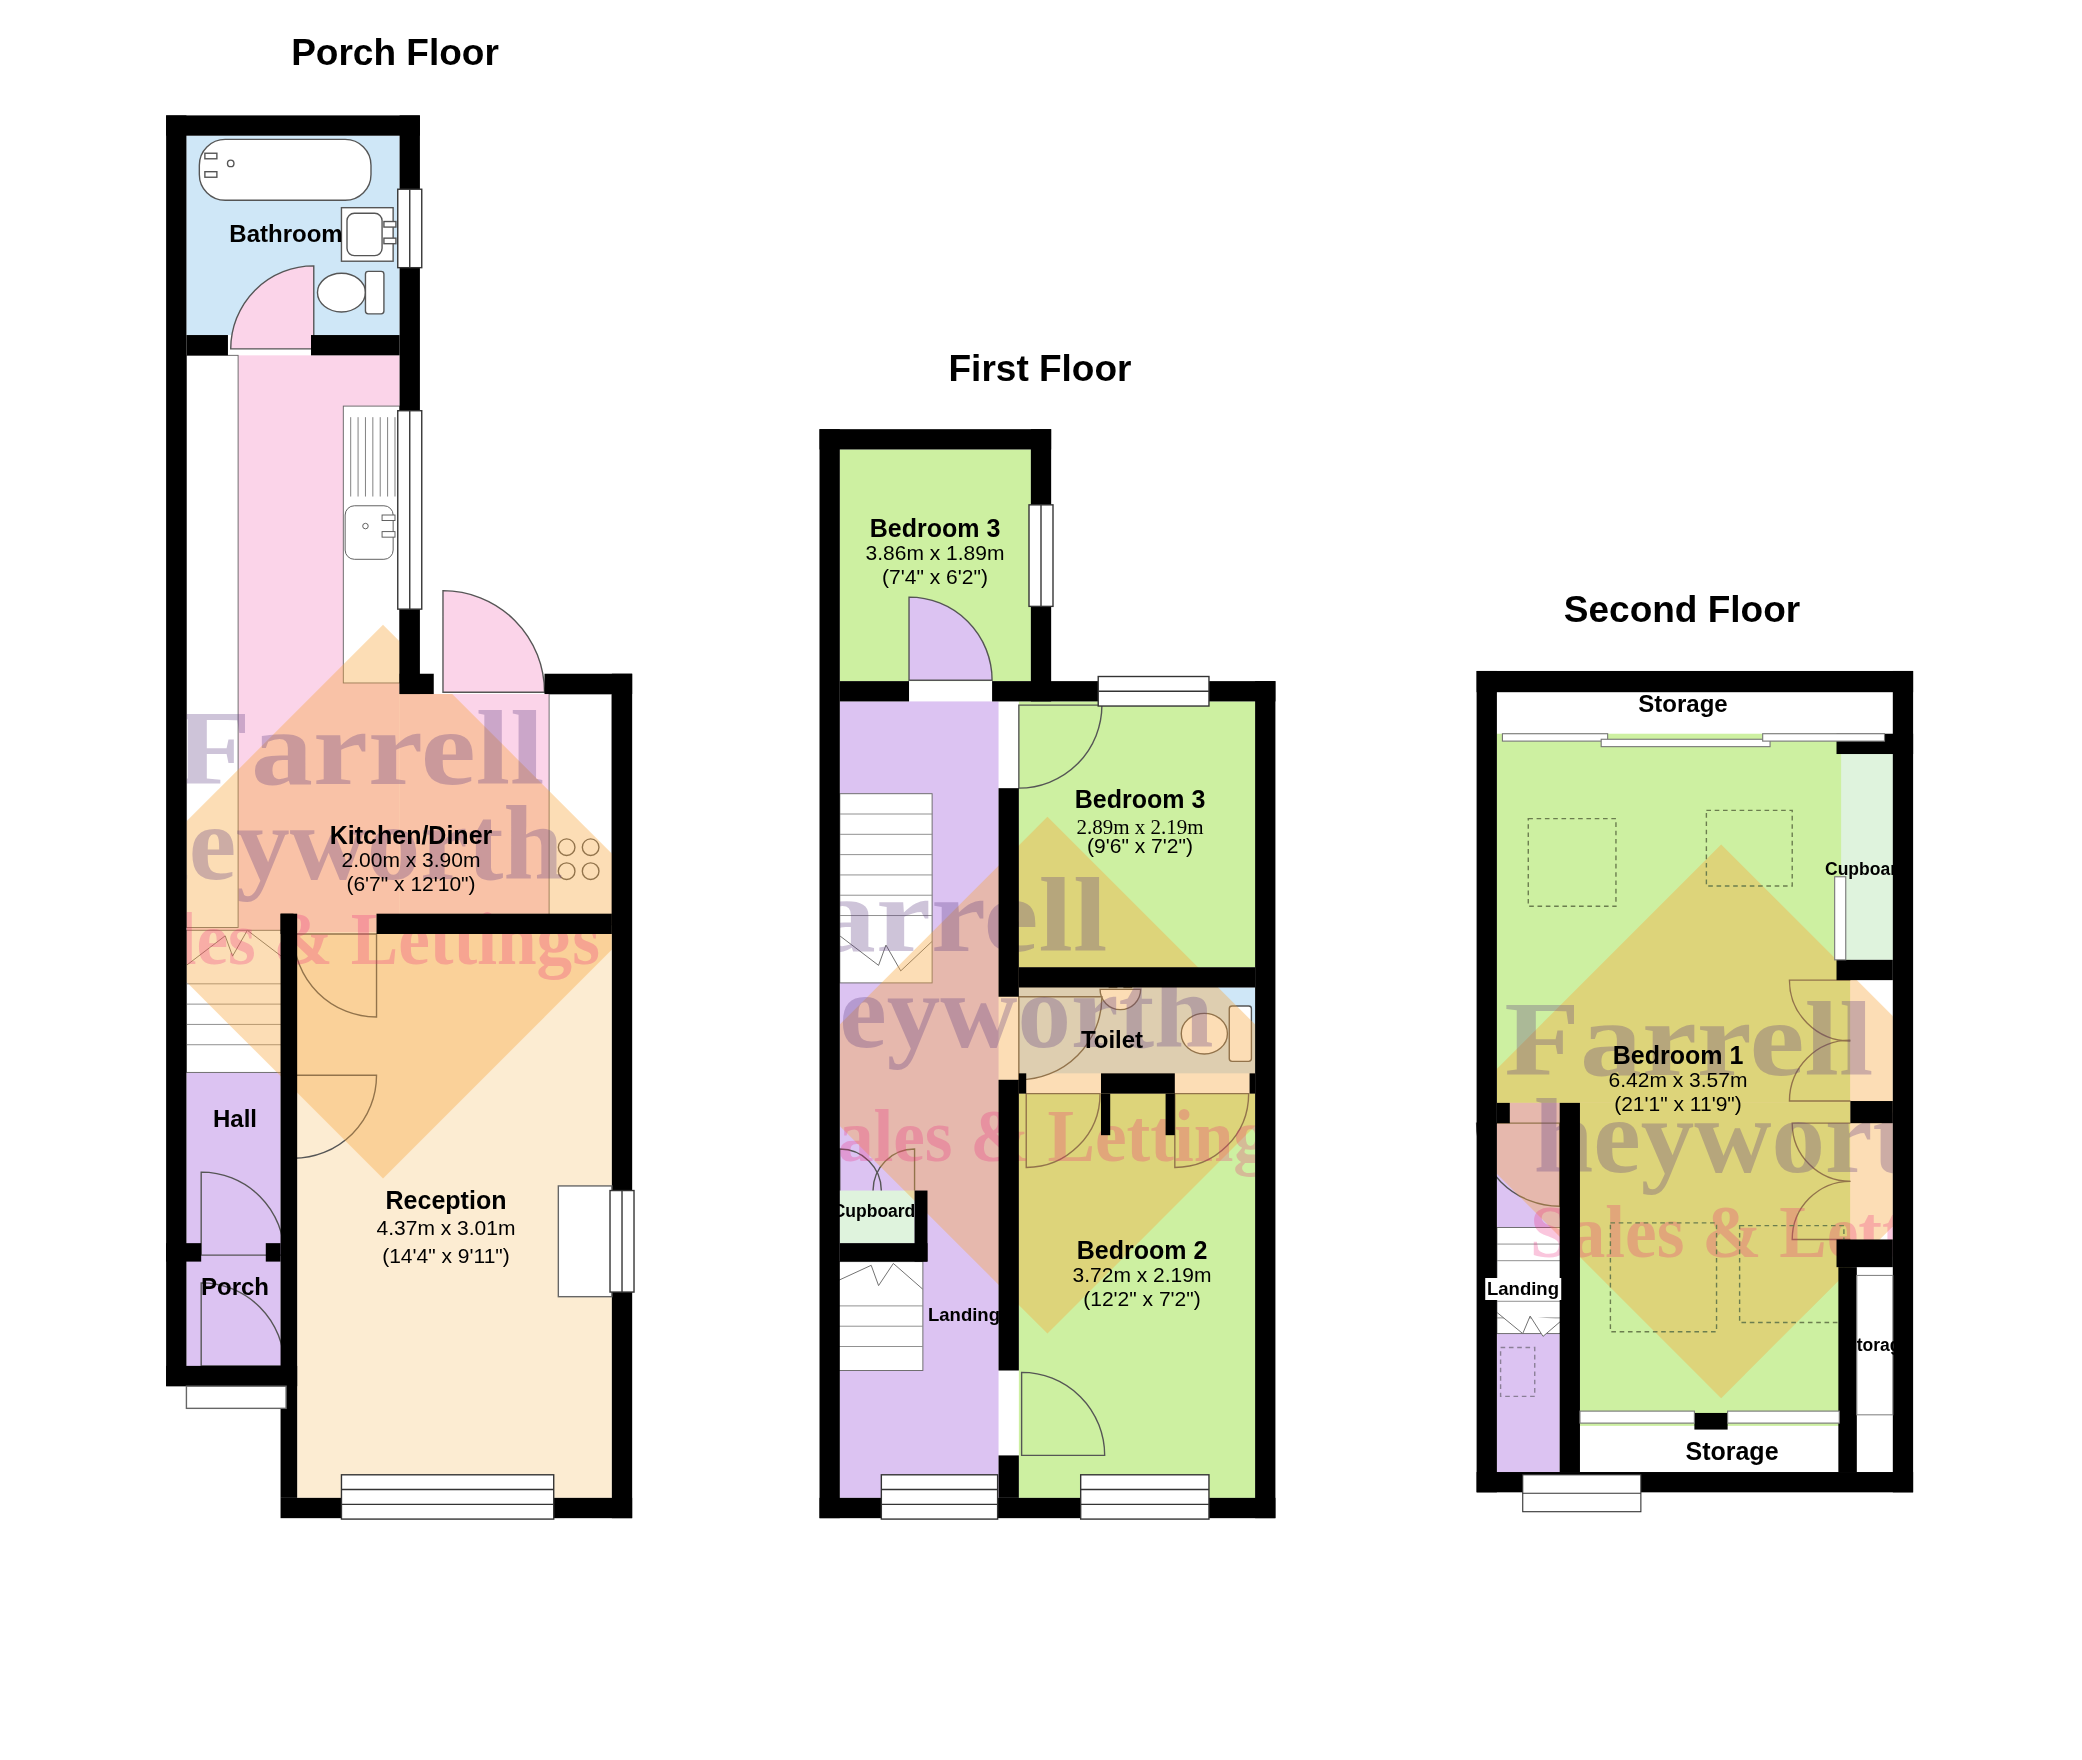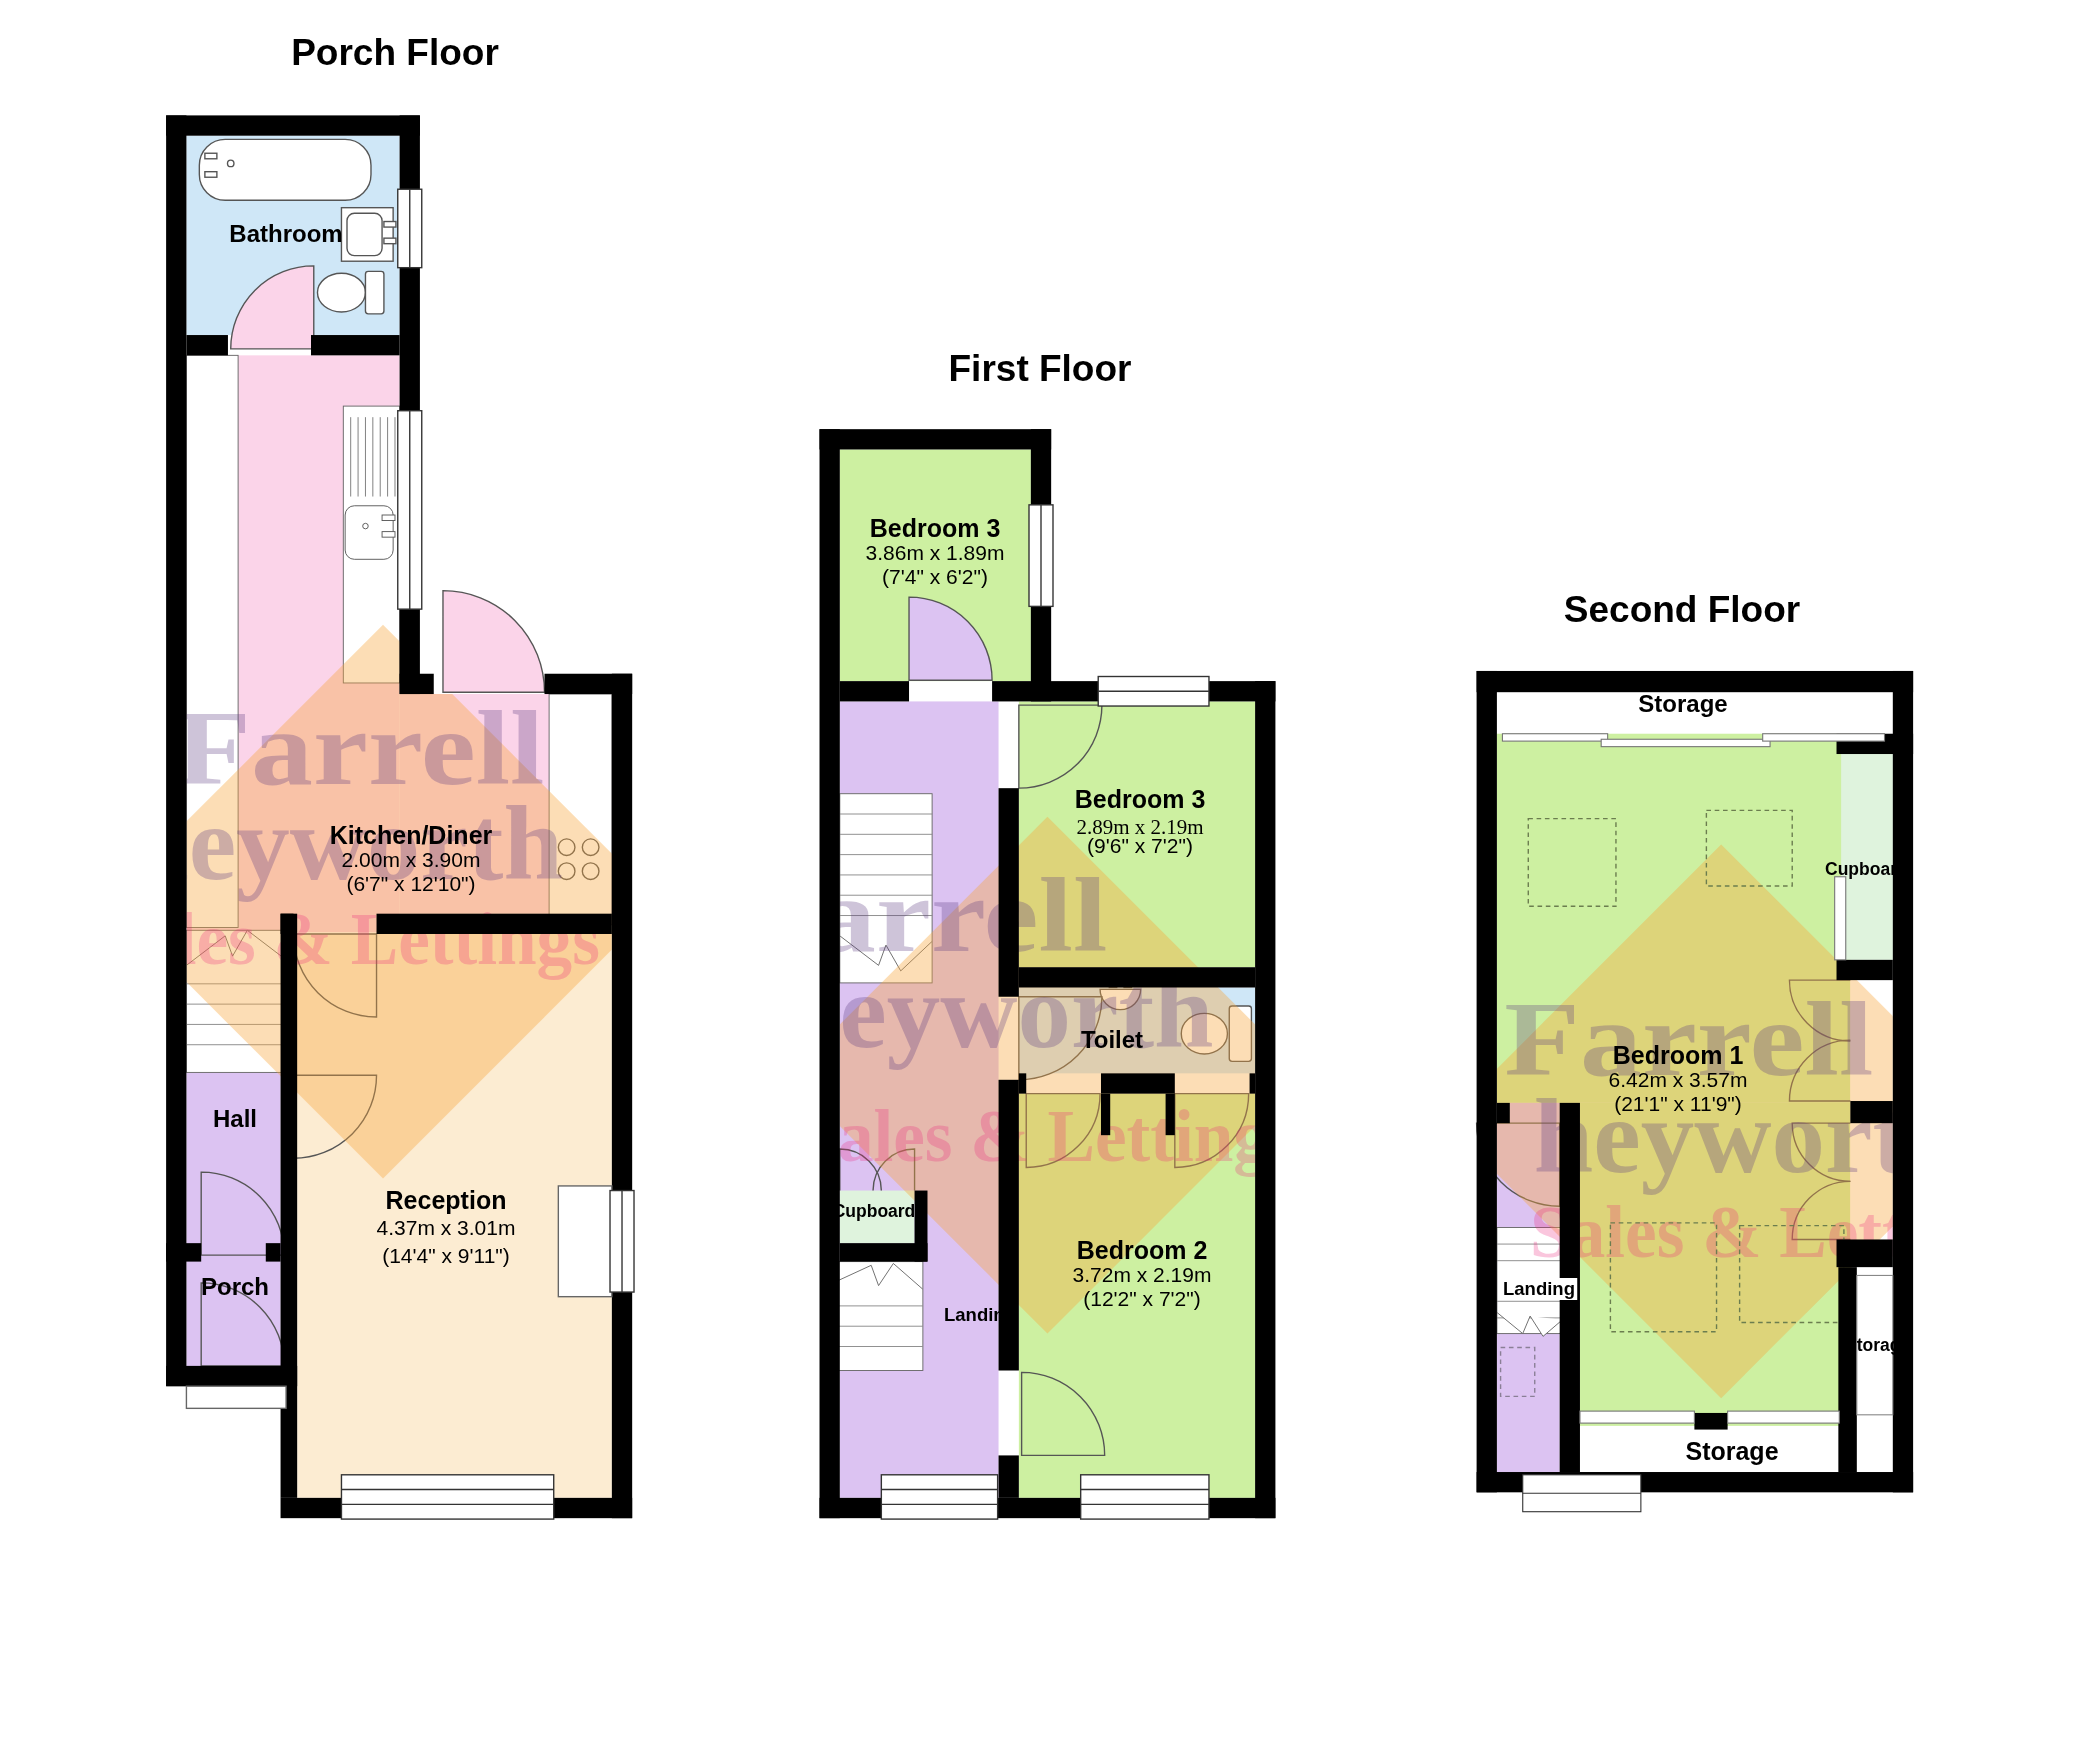--- a/index.html
+++ b/index.html
@@ -3,21 +3,21 @@
 <meta charset="utf-8">
 <style>
   html,body{margin:0;padding:0;background:#fff;}
   body{width:2082px;height:1760px;position:relative;font-family:"Liberation Sans",sans-serif;overflow:hidden;}
   #plan-svg{position:absolute;left:0;top:0;}
   .lbl{position:absolute;transform:translate(-50%,-50%);white-space:nowrap;color:#000;text-align:center;}
   .title{font-size:37px;font-weight:bold;}
   .room{font-size:25px;font-weight:bold;}
   .dims{font-size:21px;font-weight:normal;}
   .rlabel{font-size:24px;font-weight:bold;}
-  .tiny{font-size:18.5px;font-weight:bold;margin-left:16px;}
+  .tiny{font-size:18.5px;font-weight:bold;}
   .clipbox{position:absolute;overflow:hidden;}
   .clipbox span{display:inline-block;white-space:nowrap;font-weight:bold;font-size:17.5px;}
   .wm-text{font-family:"Liberation Serif",serif;font-weight:bold;}
 </style>
 </head>
 <body>
 
 <svg id="plan-svg" width="2082" height="1760" viewBox="0 0 2256 1907">
   <defs>
     <clipPath id="clip-gf">

